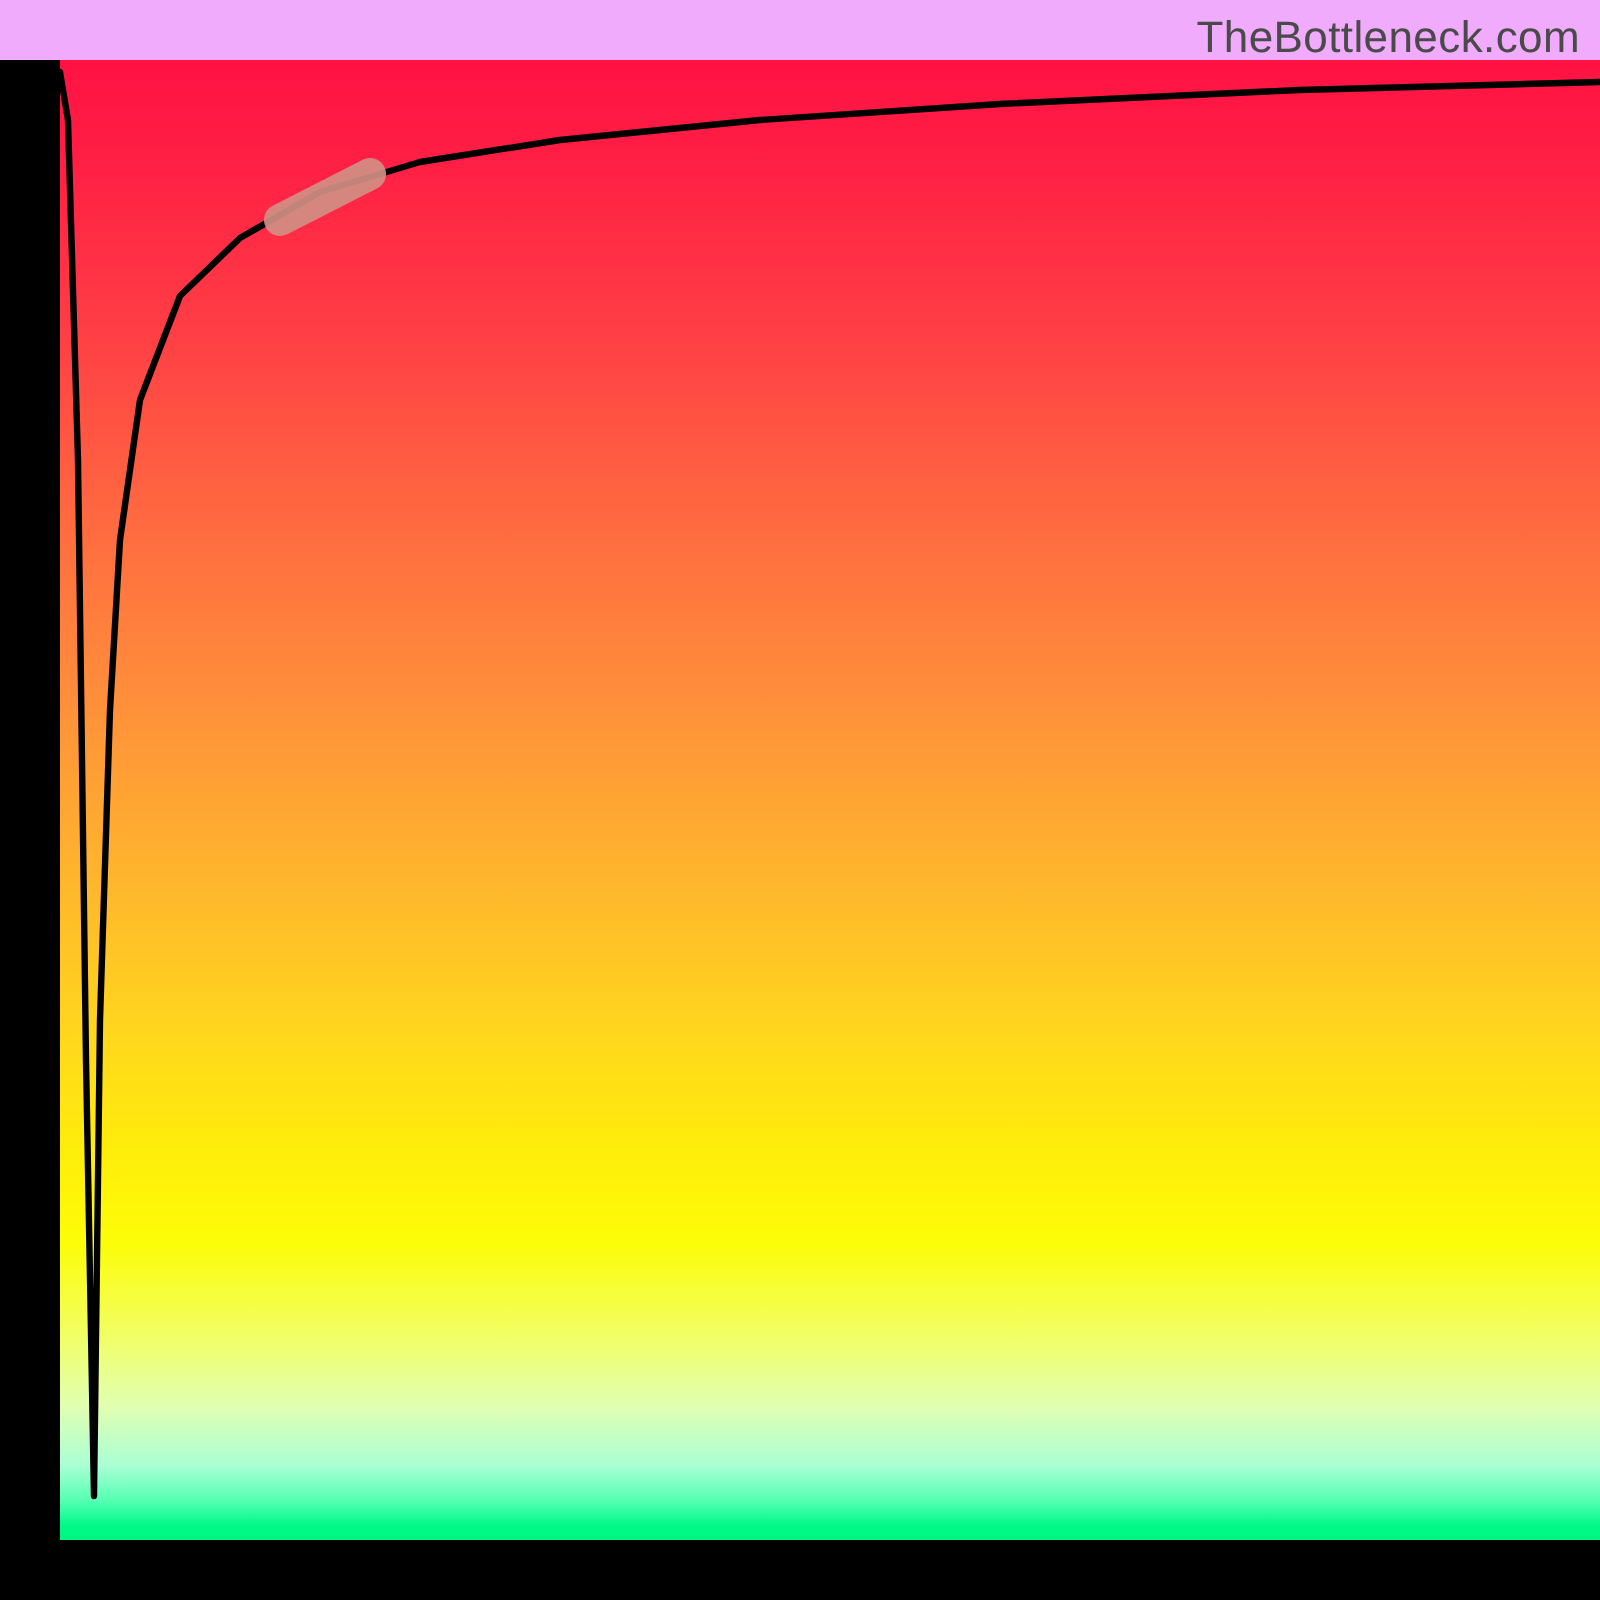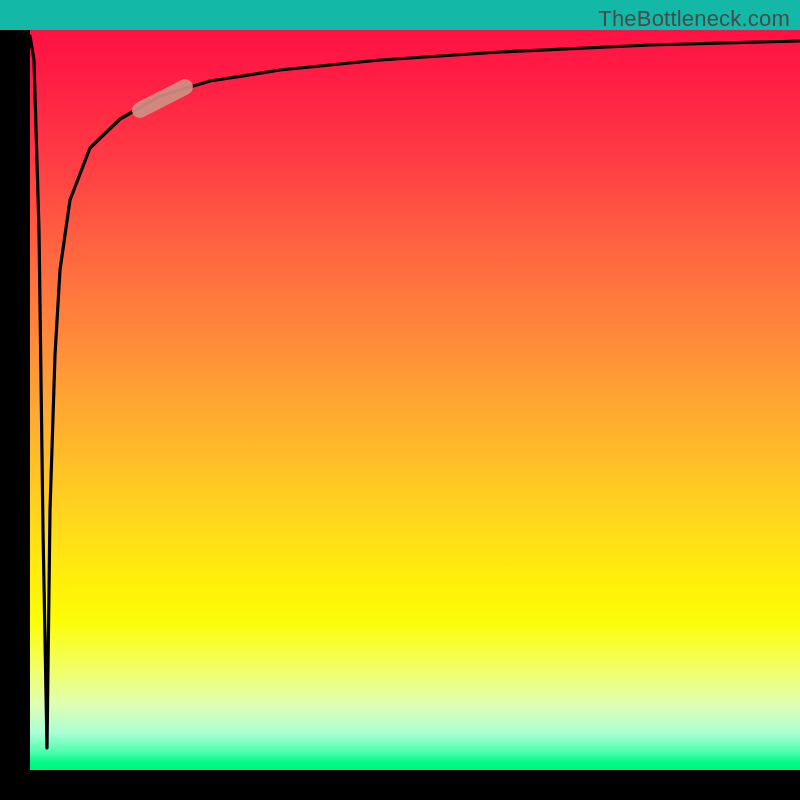--- a/index.html
+++ b/index.html
@@ -1,21 +1,21 @@
 <!DOCTYPE html>
 <html><head>
 <meta charset="utf-8">
 <style>
   * { margin: 0; padding: 0; box-sizing: border-box; }
   html, body { width: 800px; height: 800px; overflow: hidden; background: #fff; }
   .frame {
     position: relative;
     width: 800px;
     height: 800px;
-    background: #14b8a6;
+    background: #f0abfc;
   }
   .plot-outer {
     position: absolute;
     left: 0;
     top: 30px;
     width: 800px;
     height: 770px;
     background: #000;
   }
   .plot-inner {

